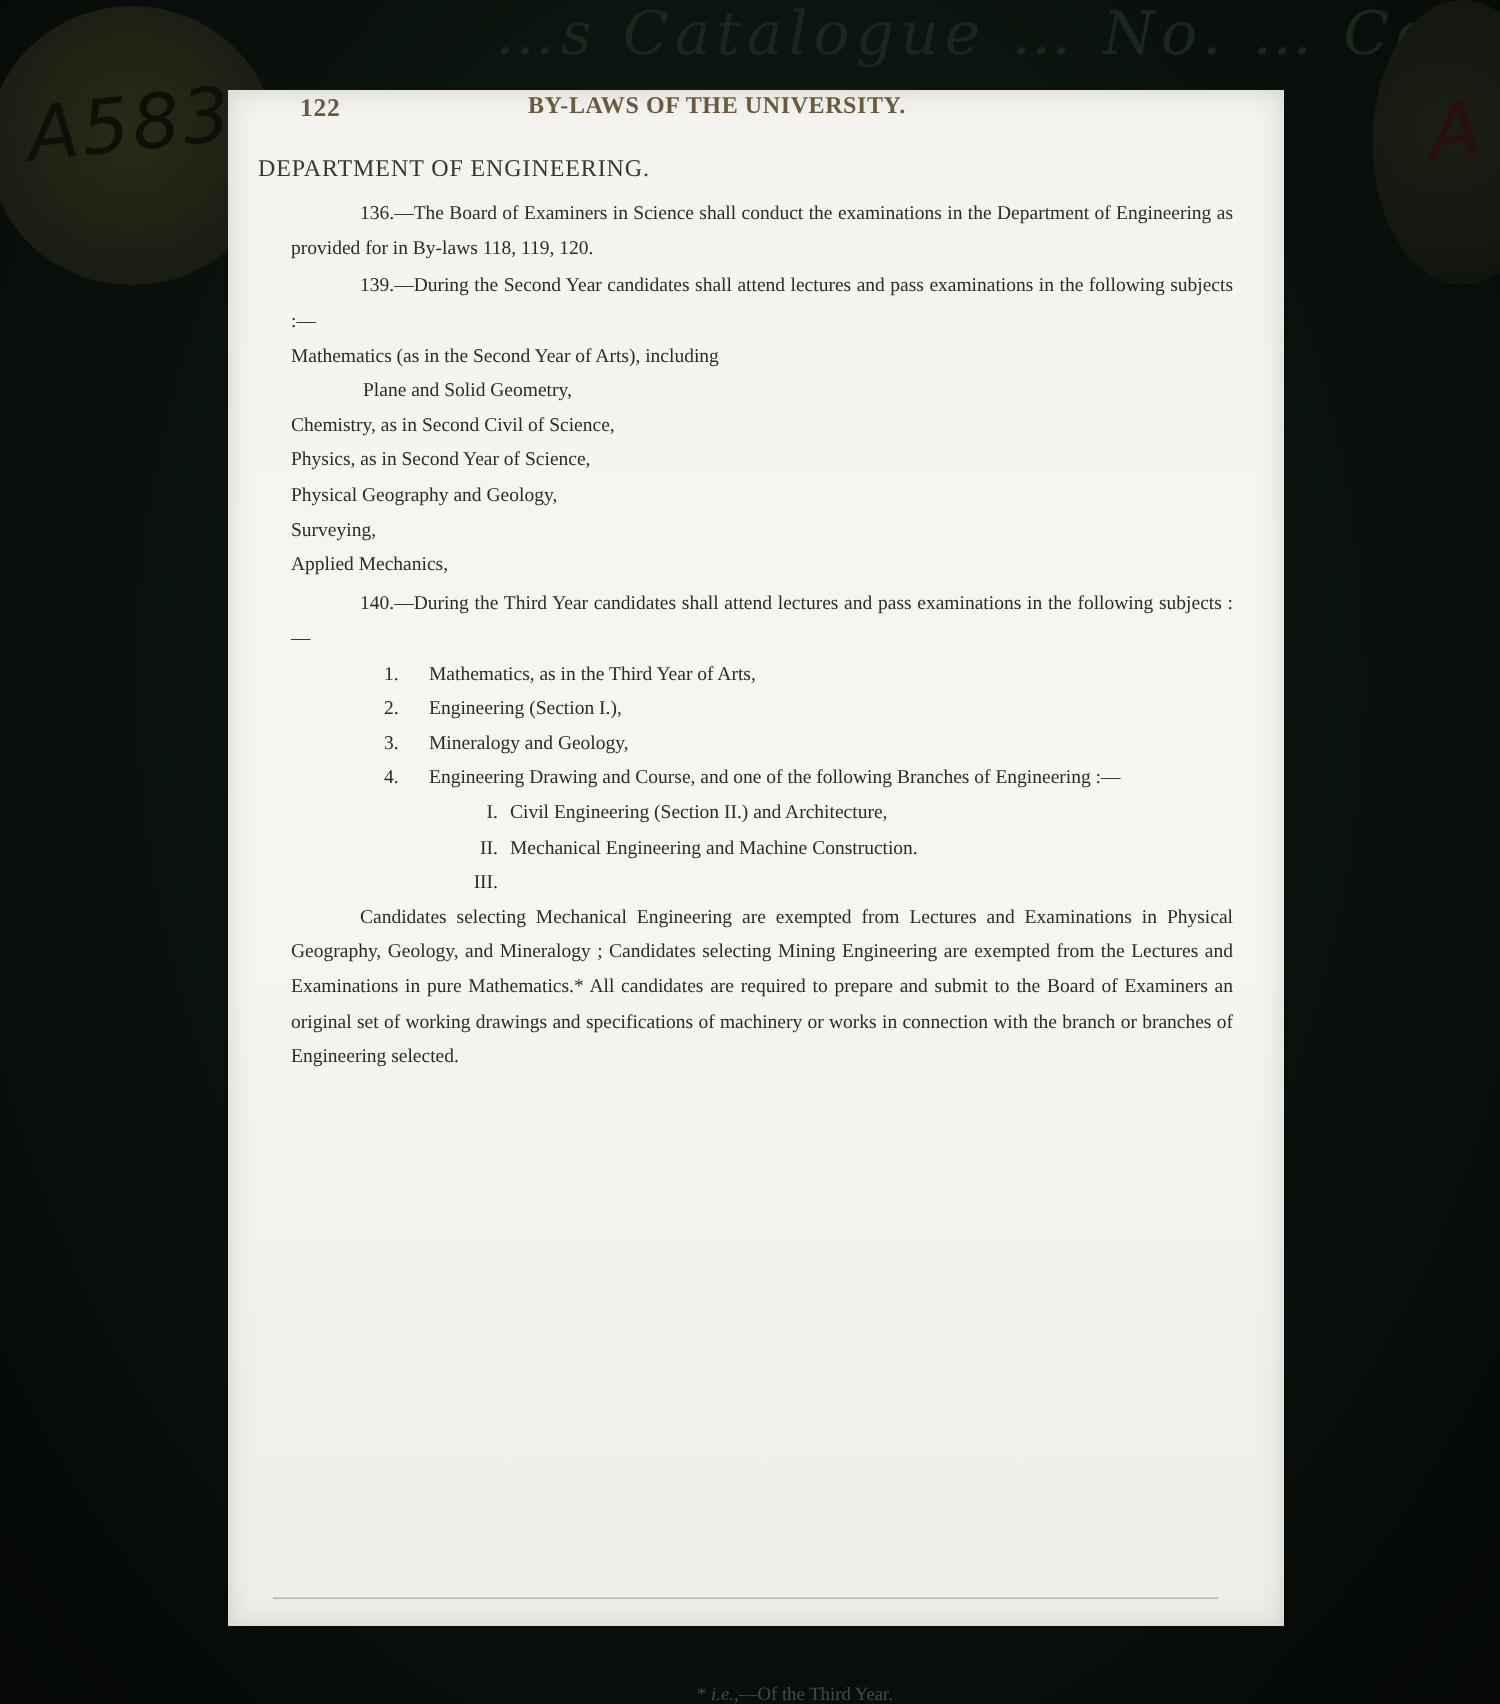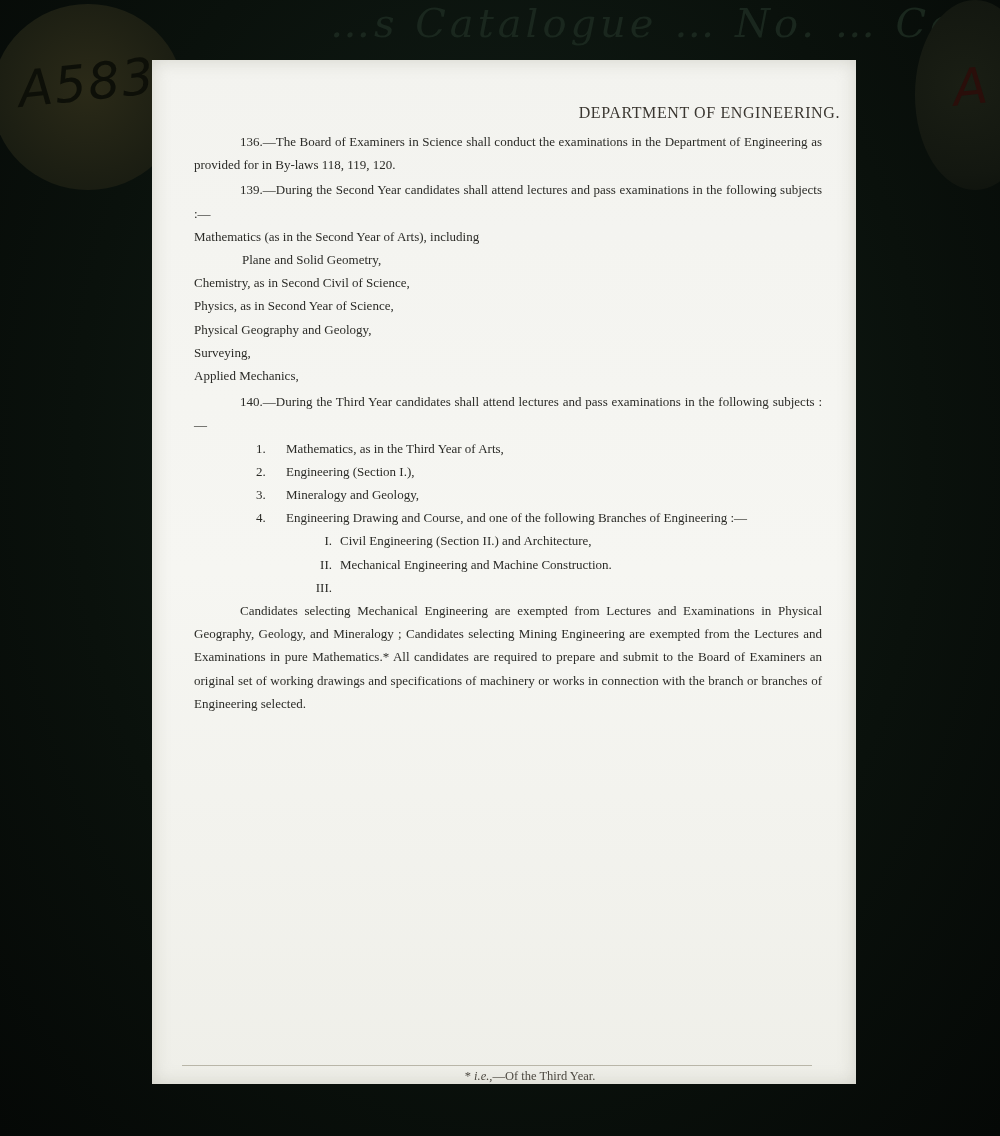--- a/index.html
+++ b/index.html
@@ -42,21 +42,21 @@
   }
   .page-number {
     position: absolute; left: 48px; top: 2px; font-size: 17px; color: #6c5a3e;
     font-weight: bold; letter-spacing: 0.5px;
   }
   .running-title {
     position: absolute; left: 200px; top: 2px; font-size: 16px; color: #6c5a3e;
     font-weight: bold; letter-spacing: 0.4px;
   }
   .section-heading {
-    position: absolute; left: 0; top: 44px; width: 688px; text-align: right;
+    position: absolute; left: 0; top: 44px; width: 688px; text-align: left;
     font-size: 16px; letter-spacing: 0.6px; color: #3a3630; padding-left: 20px; box-sizing: border-box;
   }
   .body {
     position: absolute; left: 42px; top: 70px; width: 628px;
     font-size: 13px; line-height: 23.2px; color: #2b2b27;
   }
   .para { text-align: justify; text-align-last: left; margin: 0; text-indent: 46px; }
   .para + .para { margin-top: 2px; }
   .list { margin: 0; padding: 0; list-style: none; }
   .list.subjects { }
@@ -67,38 +67,42 @@
   .list.numbered .num { width: 30px; flex: none; }
   .list.numbered .txt { flex: 1; text-align: justify; }
   .list.roman { margin-left: 92px; }
   .list.roman li { display: flex; }
   .list.roman .num { width: 46px; flex: none; text-align: right; padding-right: 8px; }
   .list.roman .txt { flex: 1; text-align: justify; }
   .footnote-rule {
     position: absolute; left: 30px; top: 1005px; width: 630px; height: 1px; background: #b9b6a8;
   }
   .footnote {
-    position: absolute; left: 0; top: 1009px; width: 756px; text-align: center;
+    position: absolute; left: 0; top: 1062px; width: 756px; text-align: center;
     font-size: 12.5px; color: #4c4840;
   }
   .footnote .ie { font-style: italic; }
 </style>
 </head>
 <body>
 
 <div class="frame">
   <div class="top-scrawl">…s Catalogue … No. … Coy…</div>
   <div class="label-disc left">
     <span class="disc-text">A583</span>
   </div>
   <div class="label-disc right">
     <span class="disc-text">A</span>
   </div>
 
   <div class="page">
+    <div class="running-head">
+      <span class="page-number">122</span>
+      <span class="running-title">BY-LAWS OF THE UNIVERSITY.</span>
+    </div>
 
     <div class="section-heading">DEPARTMENT OF ENGINEERING.</div>
 
     <div class="body">
       <p class="para">136.—The Board of Examiners in Science shall conduct the examinations in the Department of Engineering as provided for in By-laws 118, 119, 120.</p>
       <p class="para">139.—During the Second Year candidates shall attend lectures and pass examinations in the following subjects :—</p>
 
       <ul class="list subjects">
         <li>
           <span>Mathematics (as in the Second Year of Arts), including</span>

